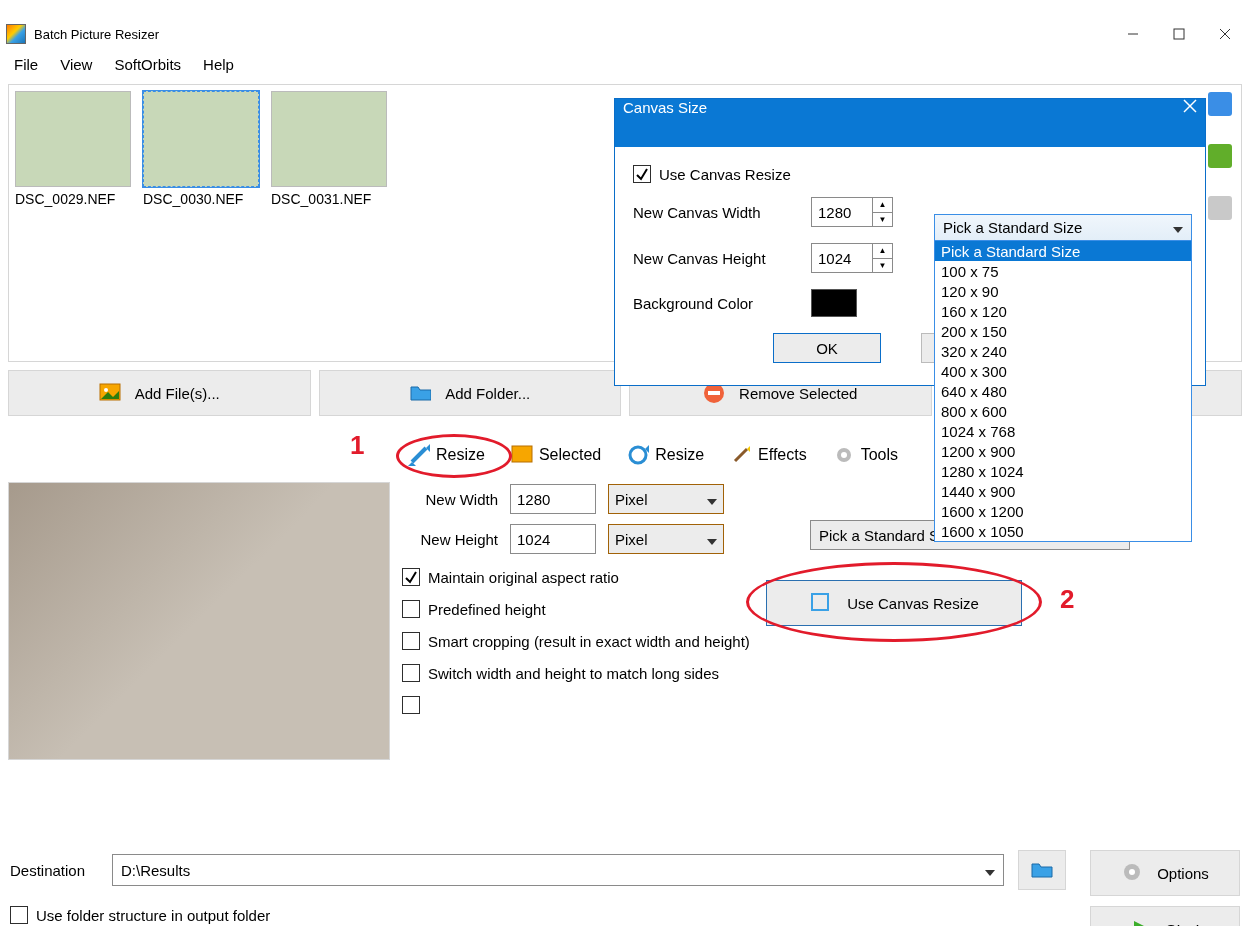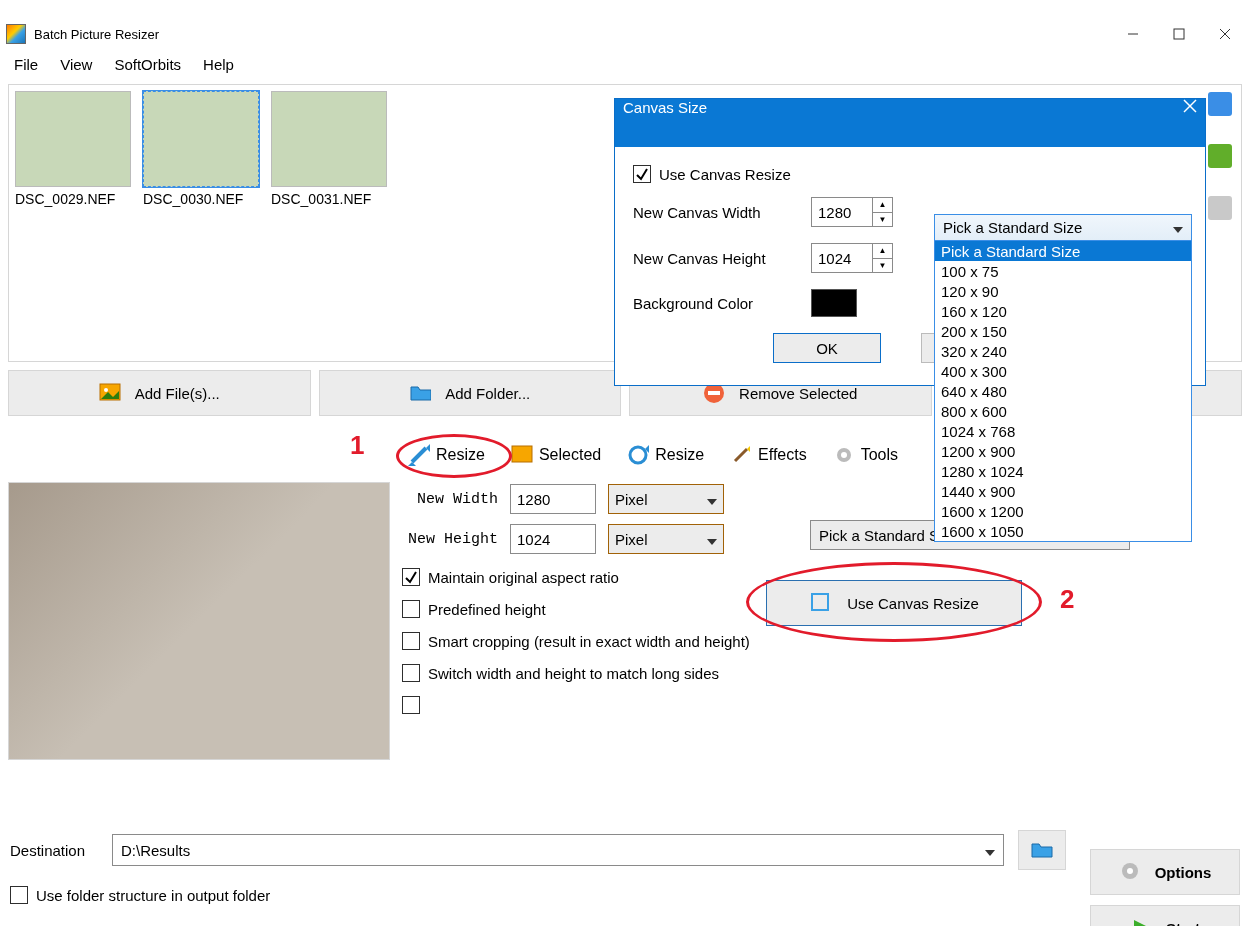--- a/index.html
+++ b/index.html
@@ -122,21 +122,21 @@
   width: 382px; height: 278px;
   border: 1px solid #d6d6d6;
   background: linear-gradient(135deg,#a69a8c 0,#c7bfb4 50%);
   position: relative;
 }
 .form { flex: 1; padding-top: 2px; }
 .form-row {
   display: flex; align-items: center; gap: 12px;
   margin-bottom: 10px;
 }
-.form-row label.lab { width: 96px; text-align: right; font-size: 15px; font-family: Liberation Mono, monospace; }
+.form-row label.lab { width: 96px; text-align: right; font-size: 15px; }
 .txtbox {
   width: 86px; height: 30px;
   border: 1px solid #8a8a8a;
   font-size: 15px;
   padding: 2px 6px;
 }
 .select {
   width: 116px; height: 30px;
   border: 1px solid #a16207;
   background: #ececec;
@@ -174,21 +174,21 @@
   width: 256px; height: 46px;
   border: 1px solid #2a6fb0;
   background: #ececec;
   display: flex; align-items: center; justify-content: center; gap: 16px;
   font-size: 15px;
 }
 
 
 .bottom {
   position: absolute;
-  left: 10px; right: 10px; bottom: 22px;
+  left: 10px; right: 10px; bottom: 2px;
 }
 .dest-row {
   display: flex; align-items: center; gap: 14px;
   margin-bottom: 16px;
 }
 .dest-row .lab2 { font-size: 15px; width: 88px; }
 .dest-input {
   flex: 1; height: 32px;
   border: 1px solid #8a8a8a;
   display: flex; align-items: center; justify-content: space-between;
@@ -199,21 +199,21 @@
   width: 48px; height: 40px;
   border: 1px solid #d6d6d6;
   background: #ececec;
   display: flex; align-items: center; justify-content: center;
 }
 .dest-btn {
   width: 150px; height: 46px;
   border: 1px solid #d6d6d6;
   background: #ececec;
   display: flex; align-items: center; justify-content: center; gap: 14px;
-  font-size: 15px; font-weight: 700; margin-top: 19px;
+  font-size: 15px; font-weight: 400;
 }
 .dest-btn.start { margin-top: 10px; font-weight: 600; }
 .right-col {
   position: absolute; right: 0; top: 0;
   display: flex; flex-direction: column; align-items: flex-end;
 }
 
 
 .dialog {
   position: absolute;

